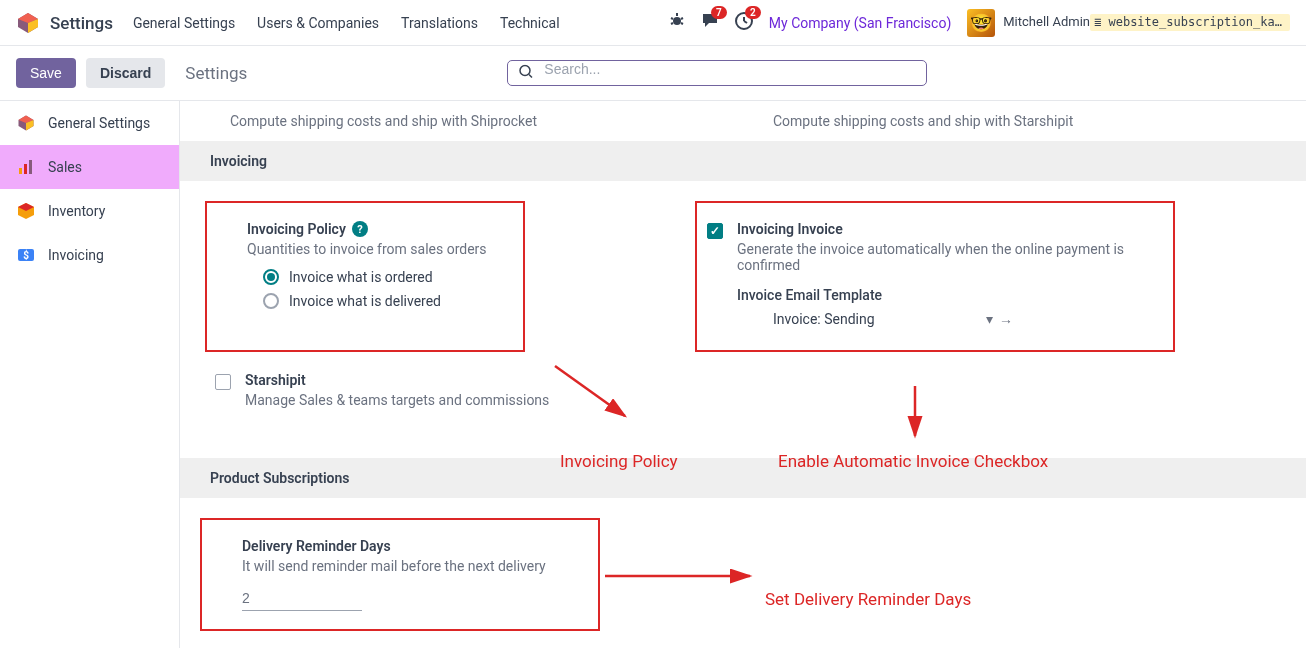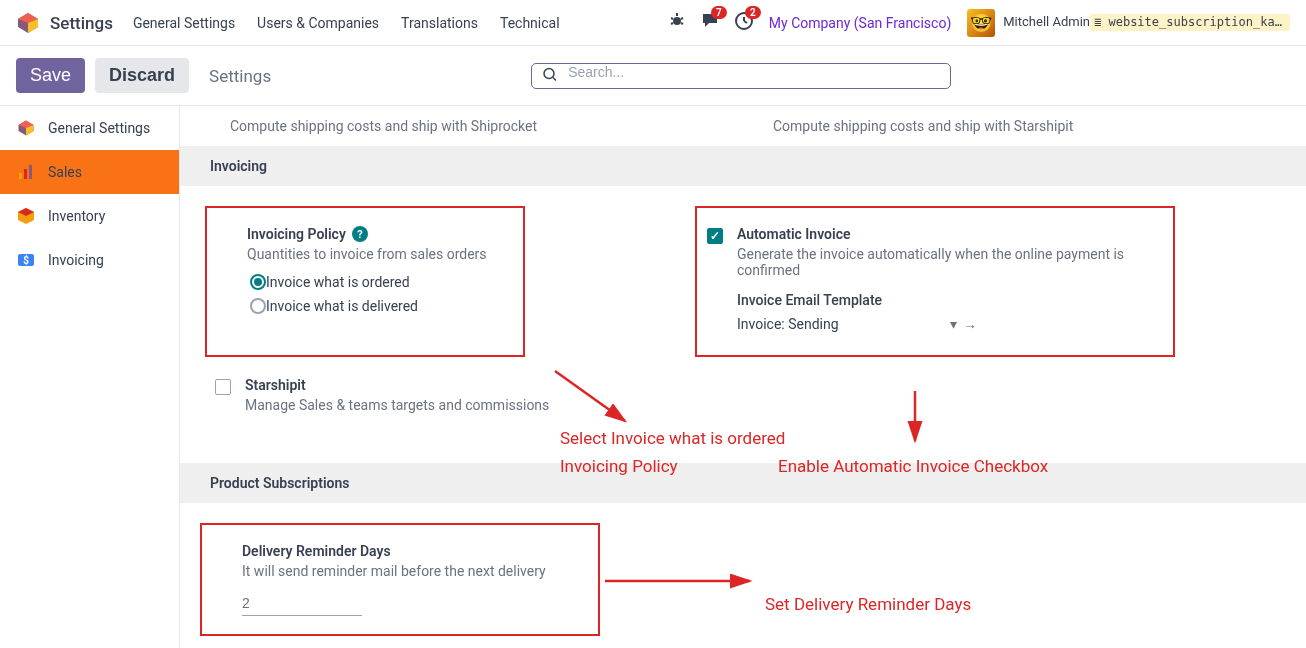--- a/index.html
+++ b/index.html
@@ -16,58 +16,58 @@
     .badge { position: absolute; top: -6px; right: -8px; background: #dc2626; color: #fff; border-radius: 10px; font-size: 10px; padding: 1px 5px; font-weight: 600; }
     .company-name { color: #6d28d9; }
     .user-block { display: flex; align-items: center; gap: 8px; }
     .avatar { width: 28px; height: 28px; border-radius: 3px; background: linear-gradient(135deg,#fbbf24,#b45309); display:flex; align-items:center; justify-content:center; font-size:18px; }
     .user-info { display: flex; line-height: 1.2; }
     .username { font-size: 13px; color: #374151; }
     .user-context { font-size: 12px; background: #fef3c7; padding: 1px 4px; border-radius: 2px; color: #374151; font-family: monospace; max-width: 200px; overflow: hidden; text-overflow: ellipsis; white-space: nowrap; }
     
     
     .controlbar { display: flex; align-items: center; padding: 12px 16px; border-bottom: 1px solid #e5e7eb; gap: 10px; }
-    .btn { padding: 7px 14px; border-radius: 4px; border: none; font-size: 18px; cursor: pointer; }
+    .btn { padding: 7px 14px; border-radius: 4px; border: none; font-size: 14px; cursor: pointer; }
     .btn-primary { background: #71639e; color: #fff; font-weight: 500; }
     .btn-secondary { background: #e5e7eb; color: #374151; font-weight: 700; }
     .breadcrumb-title { font-size: 17px; color: #6b7280; margin-left: 10px; }
     .search-wrap { margin-left: 250px; width: 420px; position: relative; }
     .search-input { width: 100%; padding: 0 12px 8px 36px; border: 1px solid #71639e; border-radius: 5px; font-size: 14px; outline: none; }
     .search-input::placeholder { color: #9ca3af; }
     .search-icon-wrap { position: absolute; left: 12px; top: 50%; transform: translateY(-50%); color: #6b7280; }
     
     
     .main { display: flex; }
     .sidebar { width: 180px; border-right: 1px solid #e5e7eb; background: #fff; }
     .sidebar-item { display: flex; align-items: center; gap: 12px; padding: 12px 16px; cursor: pointer; }
-    .sidebar-item.active { background: #f97316; }
+    .sidebar-item.active { background: #f0abfc; }
     .sidebar-icon { width: 20px; height: 20px; display: flex; align-items: center; justify-content: center; font-size: 16px; }
     .content { flex: 1; position: relative; }
     
     
     .section-small { padding: 12px 50px; display: flex; gap: 60px; }
     .section-desc { color: #6b7280; flex: 1; }
     .section-header { background: #efefef; padding: 12px 30px; font-weight: 600; color: #374151; }
     
     
     .settings-row { display: flex; padding: 20px 30px 20px 50px; gap: 40px; }
     .setting-card { flex: 1; position: relative; padding: 18px 18px 18px 40px; }
     .redbox { border: 2px solid #dc2626; }
     .setting-title { font-weight: 600; color: #374151; margin-bottom: 4px; display: flex; align-items: center; gap: 6px; }
     .setting-desc { color: #6b7280; margin-bottom: 12px; }
     .help-icon { width: 16px; height: 16px; border-radius: 50%; background: #017e84; color: #fff; display: inline-flex; align-items: center; justify-content: center; font-size: 11px; font-weight: bold; }
-    .radio-row { display: flex; align-items: center; margin: 8px 3px; cursor: pointer; }
+    .radio-row { display: flex; align-items: center; gap: 10px; margin: 8px 16px; cursor: pointer; }
     .radio-circle { width: 16px; height: 16px; border-radius: 50%; border: 2px solid #9ca3af; display: flex; align-items: center; justify-content: center; }
     .radio-circle.checked { border-color: #017e84; }
     .radio-circle.checked::after { content: ''; width: 8px; height: 8px; border-radius: 50%; background: #017e84; }
     .checkbox { width: 16px; height: 16px; border: 1px solid #9ca3af; border-radius: 2px; position: absolute; left: 10px; top: 20px; cursor: pointer; display:flex; align-items:center; justify-content:center; }
     .checkbox.checked { background: #017e84; border-color: #017e84; }
     .checkbox.checked::after { content: '✓'; color: #fff; font-size: 12px; font-weight: bold; }
     .field-label { font-weight: 500; color: #374151; margin-top: 14px; margin-bottom: 4px; }
-    .select-field { display: flex; align-items: flex-end; justify-content: space-between; width: 240px; padding: 4px 0; border-bottom: 1px solid transparent; }
+    .select-field { display: flex; align-items: flex-end; justify-content: space-between; width: 240px; padding: 4px 0; border-bottom: 1px solid transparent; margin-left: 36px; }
     .select-arrows { display: flex; gap: 6px; color: #6b7280; }
     .input-underline { border: none; border-bottom: 1px solid #9ca3af; padding: 4px 0; width: 120px; font-size: 14px; outline: none; color: #6b7280; }
     
     
     .annotation-text { position: absolute; color: #dc2626; font-size: 17px; font-weight: 400; }
     .arrow-svg { position: absolute; pointer-events: none; }
   </style>
 </head>
 <body>
 
@@ -200,21 +200,21 @@
         </div>
         <div class="radio-row">
           <span class="radio-circle"></span>
           <span>Invoice what is delivered</span>
         </div>
       </div>
 
       <div class="setting-card redbox" style="max-width:480px; margin-left:130px;">
         <span class="checkbox checked"></span>
         <div class="setting-title">
-          <span>Automatic Invoice</span>
+          <span>Invoicing Invoice</span>
         </div>
         <div class="setting-desc">Generate the invoice automatically when the online payment is confirmed</div>
         <div class="field-label">Invoice Email Template</div>
         <div class="select-field">
           <span>Invoice: Sending</span>
           <span class="select-arrows">
             <span>▾</span>
             <span>→</span>
           </span>
         </div>
@@ -232,21 +232,20 @@
     </div>
 
     <svg class="arrow-svg" style="left:370px; top:260px;" width="90" height="70">
       <defs>
           <marker id="ah1" markerWidth="10" markerHeight="10" refX="8" refY="3" orient="auto">
             <polygon points="0,0 9,3 0,6" fill="#dc2626"></polygon>
           </marker>
         </defs>
       <line x1="5" y1="5" x2="75" y2="55" stroke="#dc2626" stroke-width="2.5" marker-end="url(#ah1)"></line>
     </svg>
-    <div class="annotation-text" style="left:380px; top:322px;">Select Invoice what is ordered</div>
     <div class="annotation-text" style="left:380px; top:350px;">Invoicing Policy</div>
 
     <svg class="arrow-svg" style="left:720px; top:280px;" width="30" height="70">
       <defs>
           <marker id="ah2" markerWidth="10" markerHeight="10" refX="8" refY="3" orient="auto">
             <polygon points="0,0 9,3 0,6" fill="#dc2626"></polygon>
           </marker>
         </defs>
       <line x1="15" y1="5" x2="15" y2="55" stroke="#dc2626" stroke-width="2.5" marker-end="url(#ah2)"></line>
     </svg>

